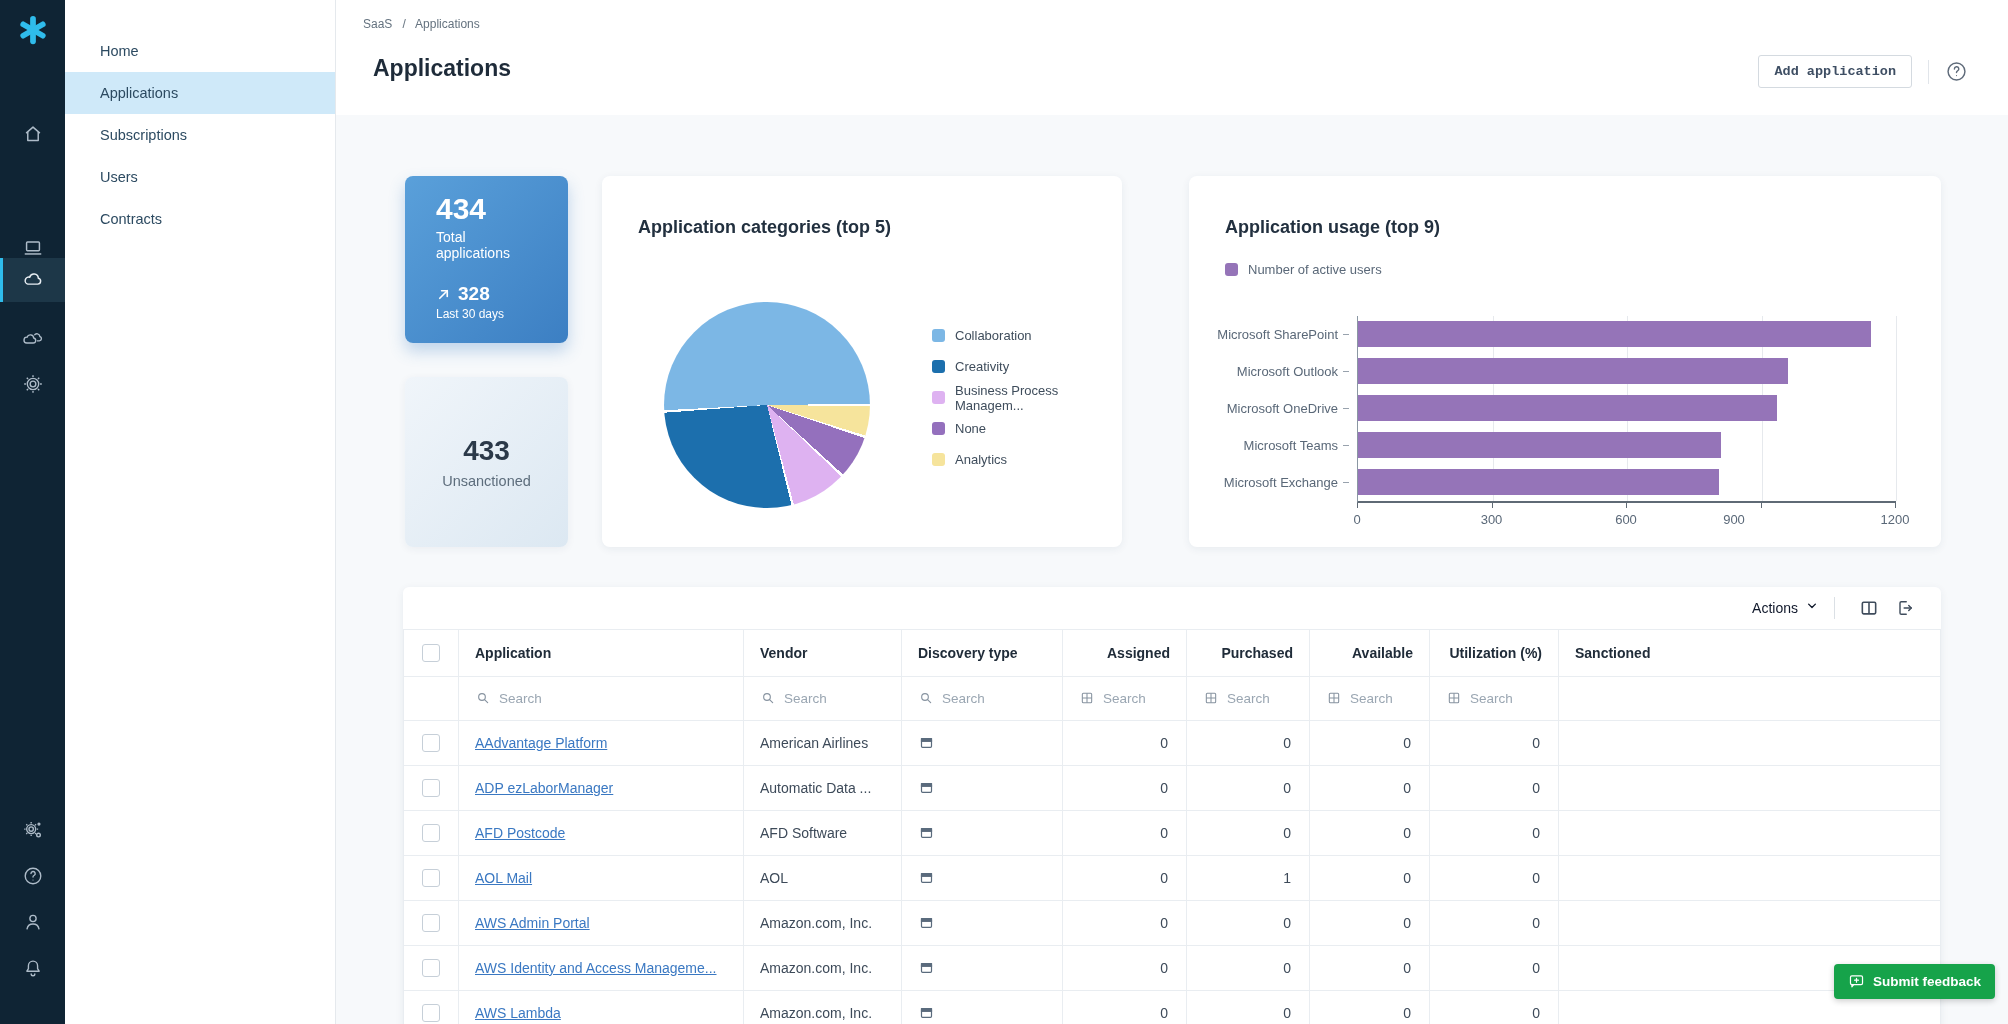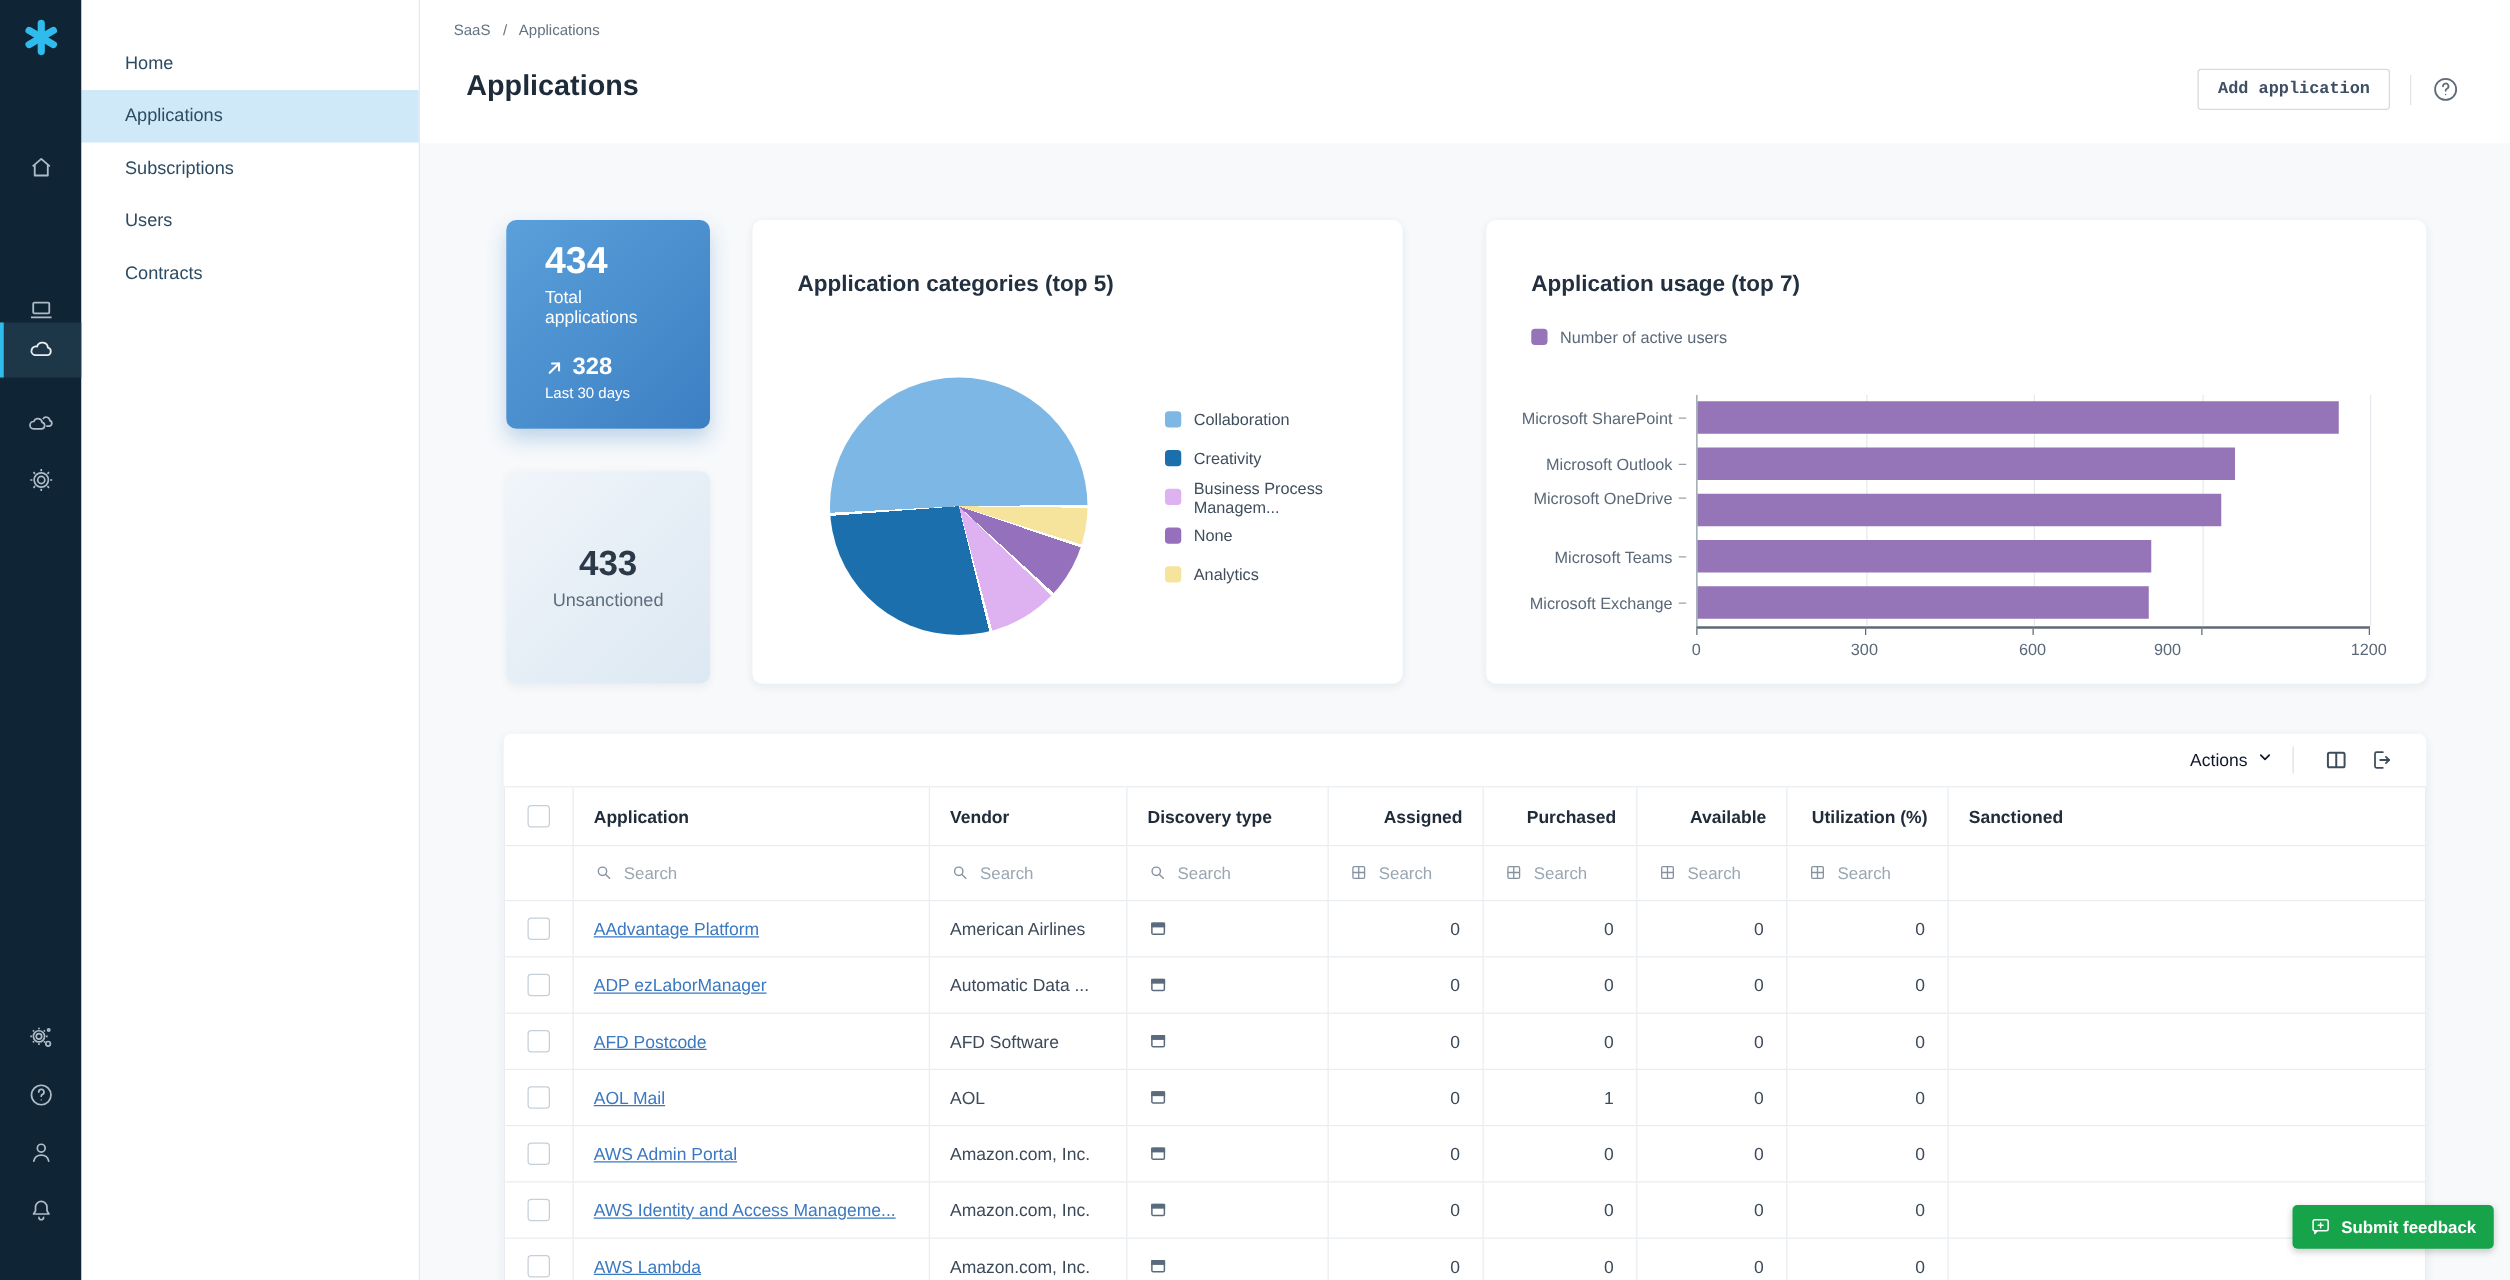--- a/index.html
+++ b/index.html
@@ -243,21 +243,21 @@
           <span>None</span>
         </li>
         <li>
           <span class="swatch" style="background: rgb(246, 228, 156);"></span>
           <span>Analytics</span>
         </li>
       </ul>
   </section>
 
   <section class="card bar-card">
-    <h2 class="card-title">Application usage (top 7)</h2>
+    <h2 class="card-title">Application usage (top 9)</h2>
     <div class="bar-legend">
       <span class="swatch" id="bar-legend-swatch" style="background: rgb(149, 116, 184);"></span>
       <span>Number of active users</span>
     </div>
     <div class="bar-plot" id="bar-plot">
         <div class="gridline" style="left: 25%;"></div>
         <div class="gridline" style="left: 50%;"></div>
         <div class="gridline" style="left: 75%;"></div>
         <div class="gridline" style="left: 100%;"></div>
         <div class="bar-row">
@@ -272,21 +272,21 @@
         <div class="bar-row">
           <div class="bar-fill" style="width: 67.5%; background: rgb(149, 116, 184);"></div>
         </div>
         <div class="bar-row">
           <div class="bar-fill" style="width: 67.0833%; background: rgb(149, 116, 184);"></div>
         </div>
       </div>
     <div id="bar-ylabels">
         <div class="bar-ylabel" style="top: 140px;">Microsoft SharePoint</div>
         <div class="bar-ylabel" style="top: 177px;">Microsoft Outlook</div>
-        <div class="bar-ylabel" style="top: 204px;">Microsoft OneDrive</div>
+        <div class="bar-ylabel" style="top: 214px;">Microsoft OneDrive</div>
         <div class="bar-ylabel" style="top: 251px;">Microsoft Teams</div>
         <div class="bar-ylabel" style="top: 288px;">Microsoft Exchange</div>
       </div>
     <div id="bar-xticks"></div>
   <span class="bar-xtick" style="left: 168px; top: 336px; position: absolute;">0</span>
       <span class="bar-xtickmark" style="left: 168px; top: 327px; position: absolute;"></span>
       <span class="bar-xtick" style="left: 302.5px; top: 336px; position: absolute;">300</span>
       <span class="bar-xtickmark" style="left: 302.5px; top: 327px; position: absolute;"></span>
       <span class="bar-xtick" style="left: 437px; top: 336px; position: absolute;">600</span>
       <span class="bar-xtickmark" style="left: 437px; top: 327px; position: absolute;"></span>

